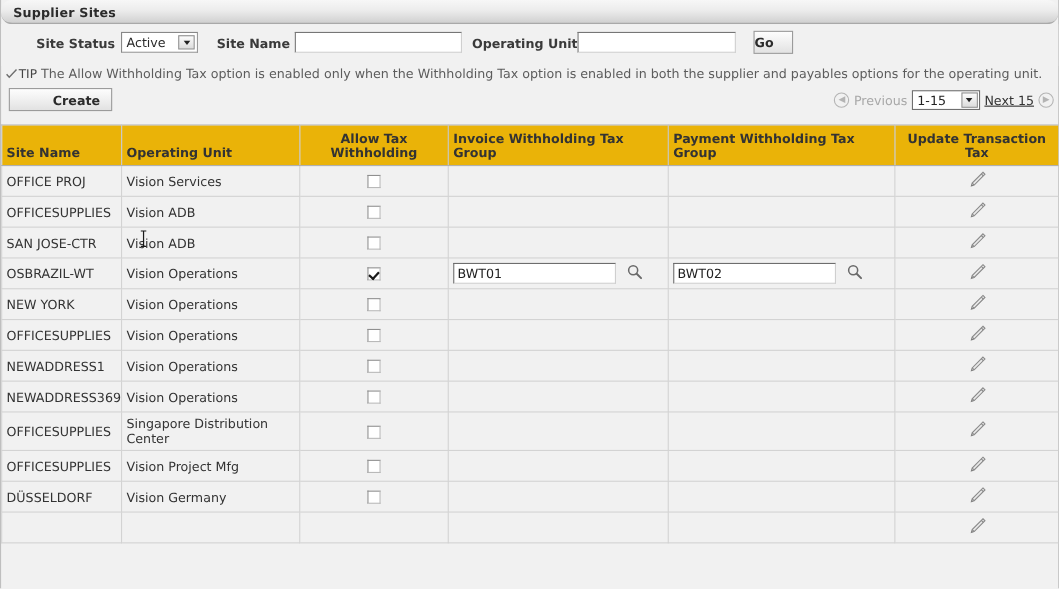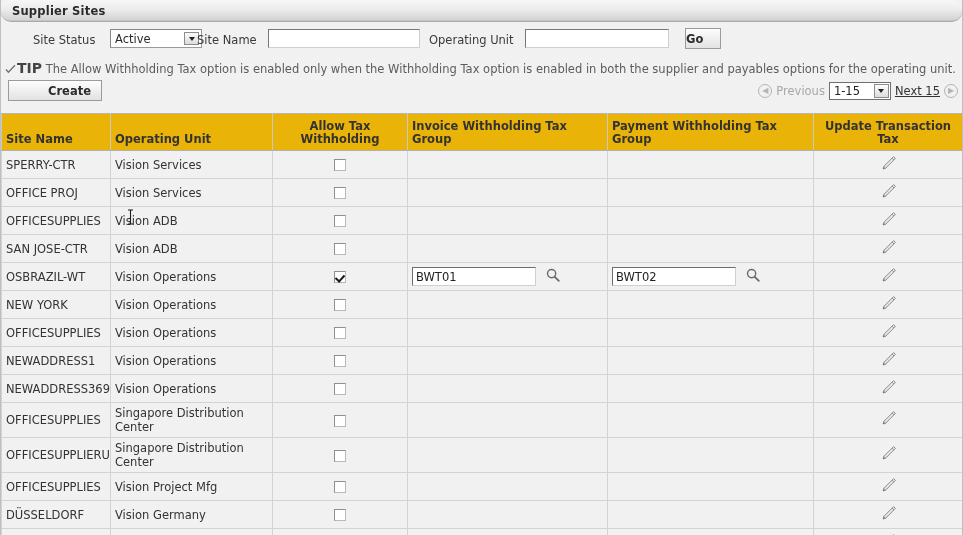--- a/index.html
+++ b/index.html
@@ -51,20 +51,21 @@
     height: 38px;
     background: #f1f1f1;
     position: relative;
   }
   .fld-label {
     position: absolute;
     top: 11px;
     font-size: 11.5px;
     color: #3a3a3a;
     white-space: nowrap;
+    font-weight: bold;
   }
   .sel-box {
     position: absolute;
     top: 7px;
     height: 19px;
     box-sizing: border-box;
     background: #ffffff;
     border: 1px solid #888888;
     border-right-color: #9a9a9a;
     border-bottom-color: #9a9a9a;
@@ -137,23 +138,23 @@
     height: 18px;
     padding-left: 4px;
     white-space: nowrap;
   }
   .tip-check {
     display: inline-block;
     vertical-align: -2px;
     margin-right: 1px;
   }
   .tip-label {
-    font-weight: bold;
+    font-weight: normal;
     color: #444444;
-    font-size: 14px;
+    font-size: 11px;
   }
   .tip-text {
     color: #5c5c5c;
     font-size: 11.5px;
   }
 
   
   .action-row {
     position: relative;
     height: 26px;
@@ -284,21 +285,21 @@
     width: 4px;
     height: 7px;
     border: solid #1a1a1a;
     border-width: 0 2px 2px 0;
     transform: rotate(42deg);
   }
 
   .cell-input {
     box-sizing: border-box;
     height: 19px;
-    width: 124px;
+    width: 148px;
     background: #ffffff;
     border: 1px solid #cfcfcf;
     border-top: 1px solid #6d6d6d;
     border-left: 1px solid #6d6d6d;
     font-size: 11.5px;
     font-family: inherit;
     color: #222;
     padding: 0 3px;
     outline: none;
     vertical-align: middle;
@@ -326,21 +327,21 @@
 <body>
 
 <div id="page">
 
   <div class="titlebar">
     <div class="titlebar-text">Supplier Sites</div>
   </div>
 
   <div class="searchbar">
     <div class="fld-label" style="left:32px;">Site Status</div>
-    <div class="sel-box" style="left:109px; width:92px;">
+    <div class="sel-box" style="left:109px; width:70px;">
       <span>Active</span>
       <span class="caret">
           <i></i>
         </span>
     </div>
 
     <div class="fld-label" style="left:196px;">Site Name</div>
     <input class="txt-box" style="left: 267px; width: 152px;" type="text" value="">
 
     <div class="fld-label" style="left:428px;">Operating Unit</div>
@@ -389,33 +390,20 @@
           <th>Site Name</th>
           <th>Operating Unit</th>
           <th class="ctr">Allow Tax Withholding</th>
           <th>Invoice Withholding Tax Group</th>
           <th>Payment Withholding Tax Group</th>
           <th class="ctr">Update Transaction Tax</th>
         </tr>
       </thead>
       <tbody id="grid-body">
           <tr>
-            <td class=""><span>SPERRY-CTR</span></td>
-            <td class="wrapcell"><span>Vision Services</span></td>
-            <td class="ctr"><span class="cb"></span></td>
-            <td class=""><span></span></td>
-            <td class=""><span></span></td>
-            <td class="ctr"><span class="pencil"><svg width="17" height="17" viewBox="0 0 17 17">
-                  <path d="M13.6,1.6 L15.4,3.4 L5.6,13.2 L3.1,14.0 L3.8,11.5 Z" fill="#e9e9e9" stroke="#8a8a8a" stroke-width="1"></path>
-                  <path d="M12.1,3.1 L13.9,4.9" stroke="#8a8a8a" stroke-width="1"></path>
-                  <path d="M3.8,11.5 L5.6,13.2" stroke="#8a8a8a" stroke-width="1"></path>
-                  <path d="M3.1,14.0 L4.3,13.6 L3.5,12.8 Z" fill="#666"></path>
-                </svg></span></td>
-          </tr>
-          <tr>
             <td class=""><span>OFFICE PROJ</span></td>
             <td class="wrapcell"><span>Vision Services</span></td>
             <td class="ctr"><span class="cb"></span></td>
             <td class=""><span></span></td>
             <td class=""><span></span></td>
             <td class="ctr"><span class="pencil"><svg width="17" height="17" viewBox="0 0 17 17">
                   <path d="M13.6,1.6 L15.4,3.4 L5.6,13.2 L3.1,14.0 L3.8,11.5 Z" fill="#e9e9e9" stroke="#8a8a8a" stroke-width="1"></path>
                   <path d="M12.1,3.1 L13.9,4.9" stroke="#8a8a8a" stroke-width="1"></path>
                   <path d="M3.8,11.5 L5.6,13.2" stroke="#8a8a8a" stroke-width="1"></path>
                   <path d="M3.1,14.0 L4.3,13.6 L3.5,12.8 Z" fill="#666"></path>
@@ -525,33 +513,20 @@
             <td class="row-tall"><span></span></td>
             <td class="row-tall"><span></span></td>
             <td class="ctr row-tall"><span class="pencil"><svg width="17" height="17" viewBox="0 0 17 17">
                   <path d="M13.6,1.6 L15.4,3.4 L5.6,13.2 L3.1,14.0 L3.8,11.5 Z" fill="#e9e9e9" stroke="#8a8a8a" stroke-width="1"></path>
                   <path d="M12.1,3.1 L13.9,4.9" stroke="#8a8a8a" stroke-width="1"></path>
                   <path d="M3.8,11.5 L5.6,13.2" stroke="#8a8a8a" stroke-width="1"></path>
                   <path d="M3.1,14.0 L4.3,13.6 L3.5,12.8 Z" fill="#666"></path>
                 </svg></span></td>
           </tr>
           <tr>
-            <td class="row-tall"><span>OFFICESUPPLIERU</span></td>
-            <td class="wrapcell row-tall"><span>Singapore Distribution Center</span></td>
-            <td class="ctr row-tall"><span class="cb"></span></td>
-            <td class="row-tall"><span></span></td>
-            <td class="row-tall"><span></span></td>
-            <td class="ctr row-tall"><span class="pencil"><svg width="17" height="17" viewBox="0 0 17 17">
-                  <path d="M13.6,1.6 L15.4,3.4 L5.6,13.2 L3.1,14.0 L3.8,11.5 Z" fill="#e9e9e9" stroke="#8a8a8a" stroke-width="1"></path>
-                  <path d="M12.1,3.1 L13.9,4.9" stroke="#8a8a8a" stroke-width="1"></path>
-                  <path d="M3.8,11.5 L5.6,13.2" stroke="#8a8a8a" stroke-width="1"></path>
-                  <path d="M3.1,14.0 L4.3,13.6 L3.5,12.8 Z" fill="#666"></path>
-                </svg></span></td>
-          </tr>
-          <tr>
             <td class=""><span>OFFICESUPPLIES</span></td>
             <td class="wrapcell"><span>Vision Project Mfg</span></td>
             <td class="ctr"><span class="cb"></span></td>
             <td class=""><span></span></td>
             <td class=""><span></span></td>
             <td class="ctr"><span class="pencil"><svg width="17" height="17" viewBox="0 0 17 17">
                   <path d="M13.6,1.6 L15.4,3.4 L5.6,13.2 L3.1,14.0 L3.8,11.5 Z" fill="#e9e9e9" stroke="#8a8a8a" stroke-width="1"></path>
                   <path d="M12.1,3.1 L13.9,4.9" stroke="#8a8a8a" stroke-width="1"></path>
                   <path d="M3.8,11.5 L5.6,13.2" stroke="#8a8a8a" stroke-width="1"></path>
                   <path d="M3.1,14.0 L4.3,13.6 L3.5,12.8 Z" fill="#666"></path>

